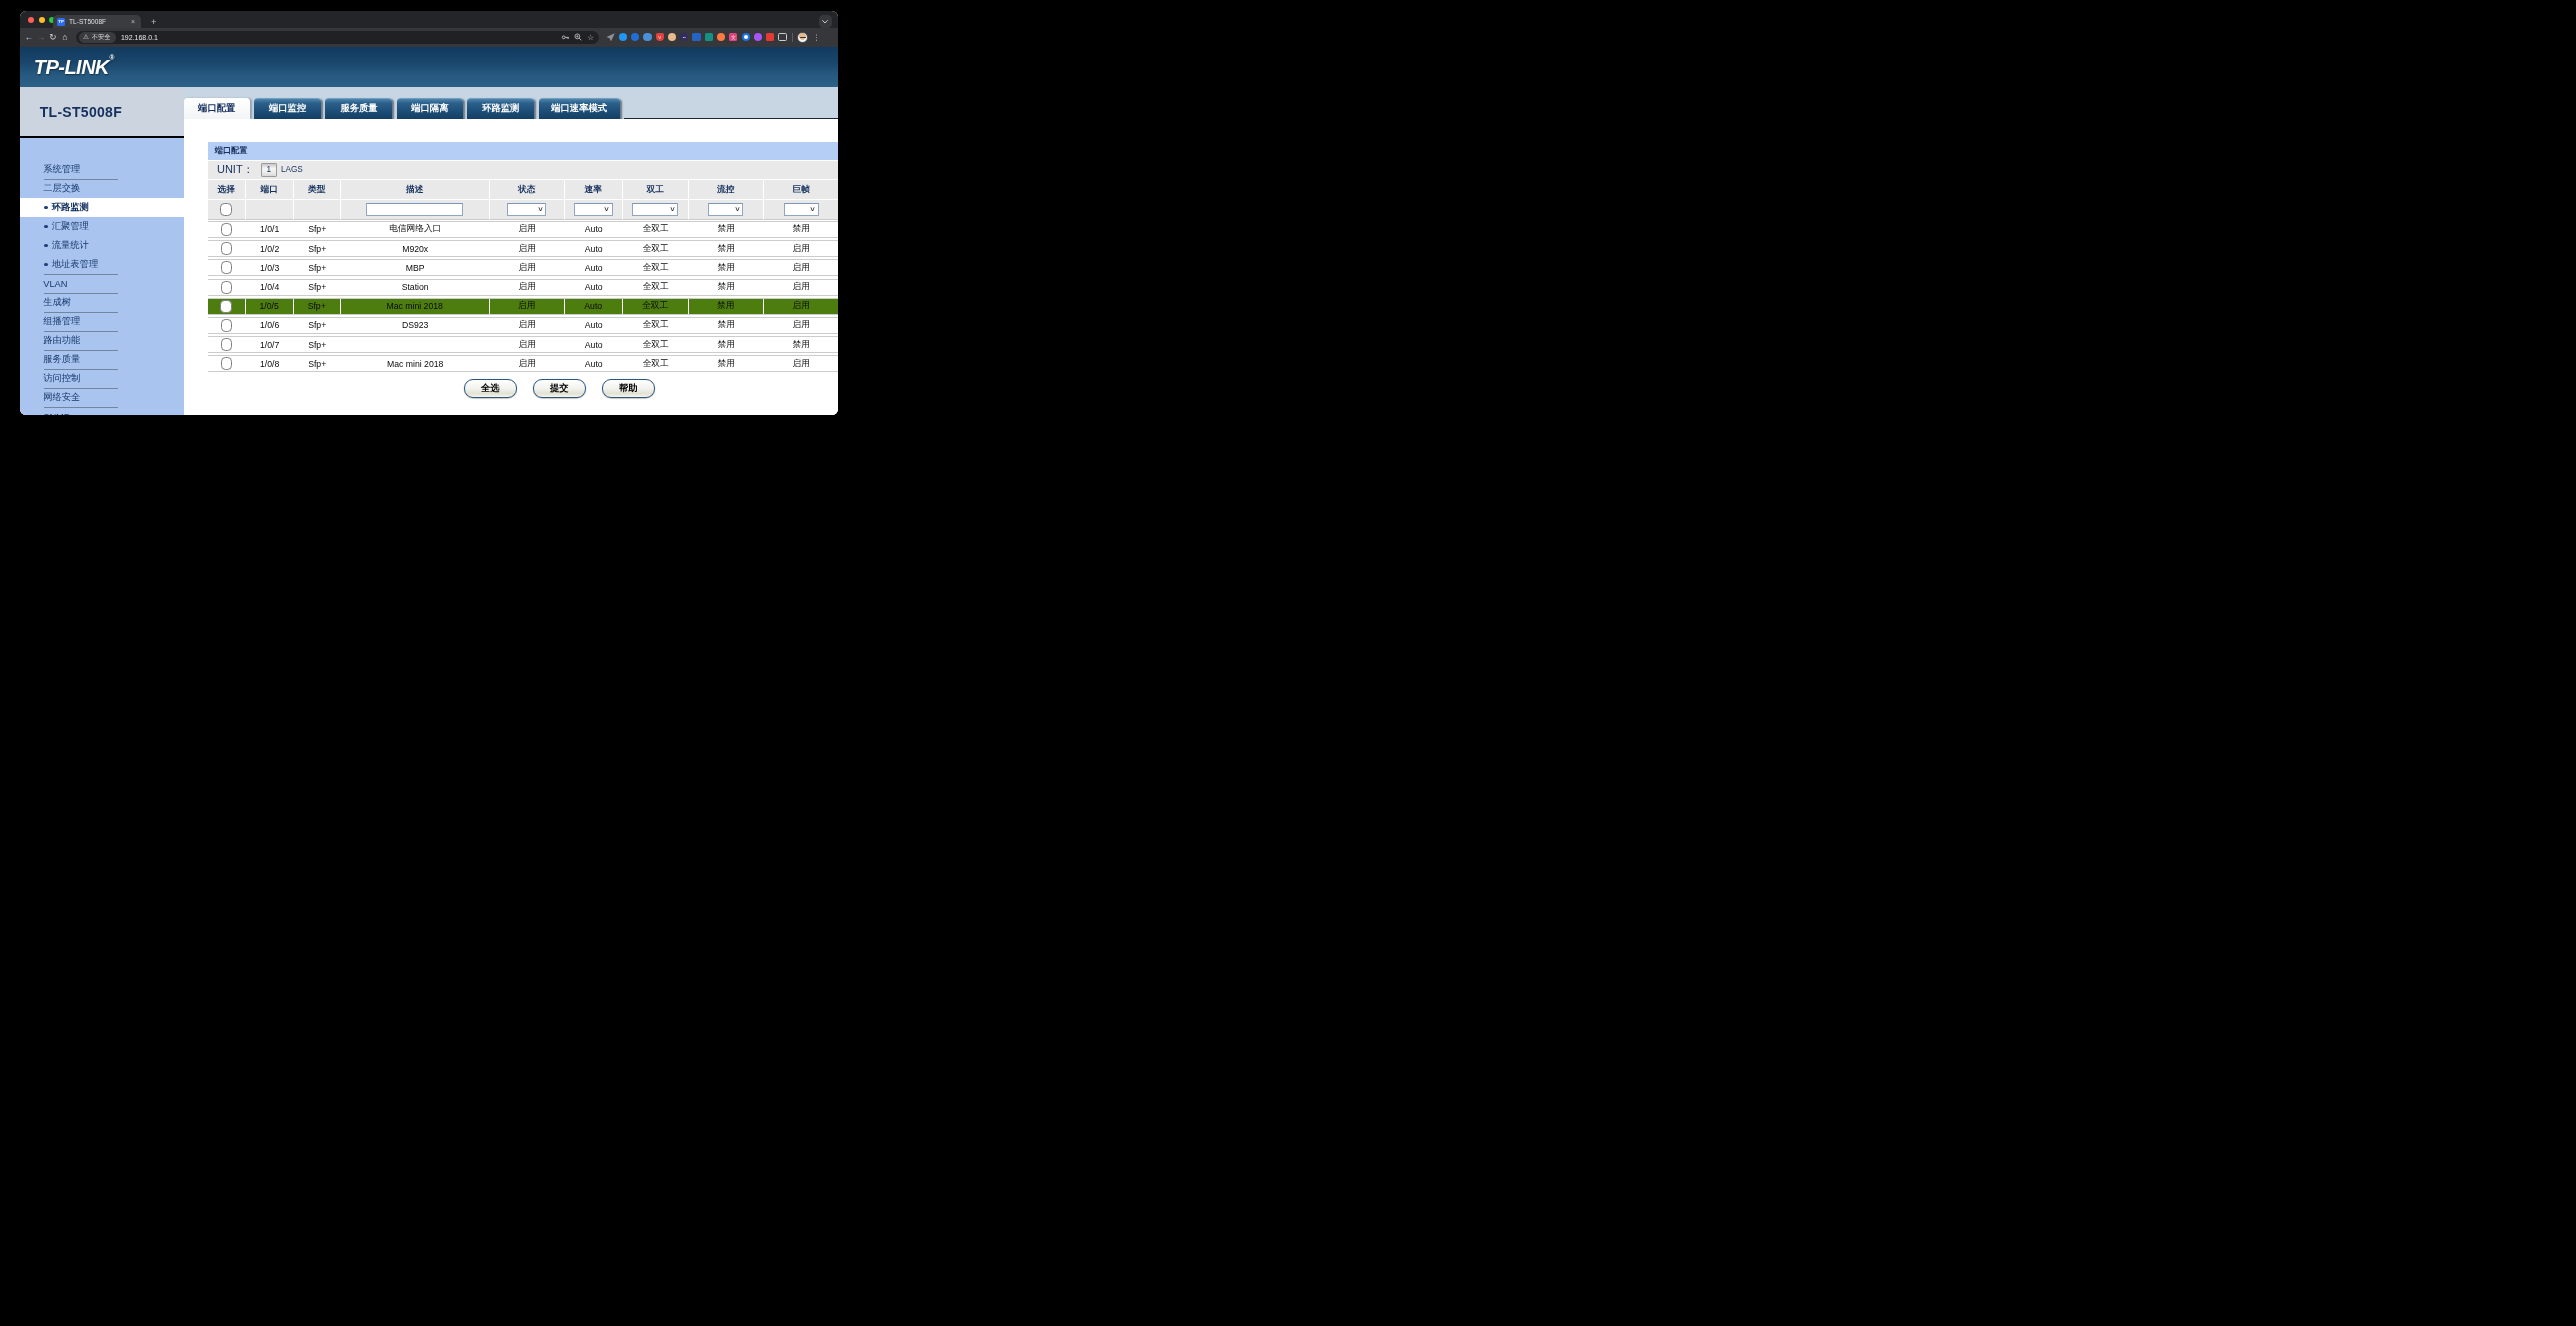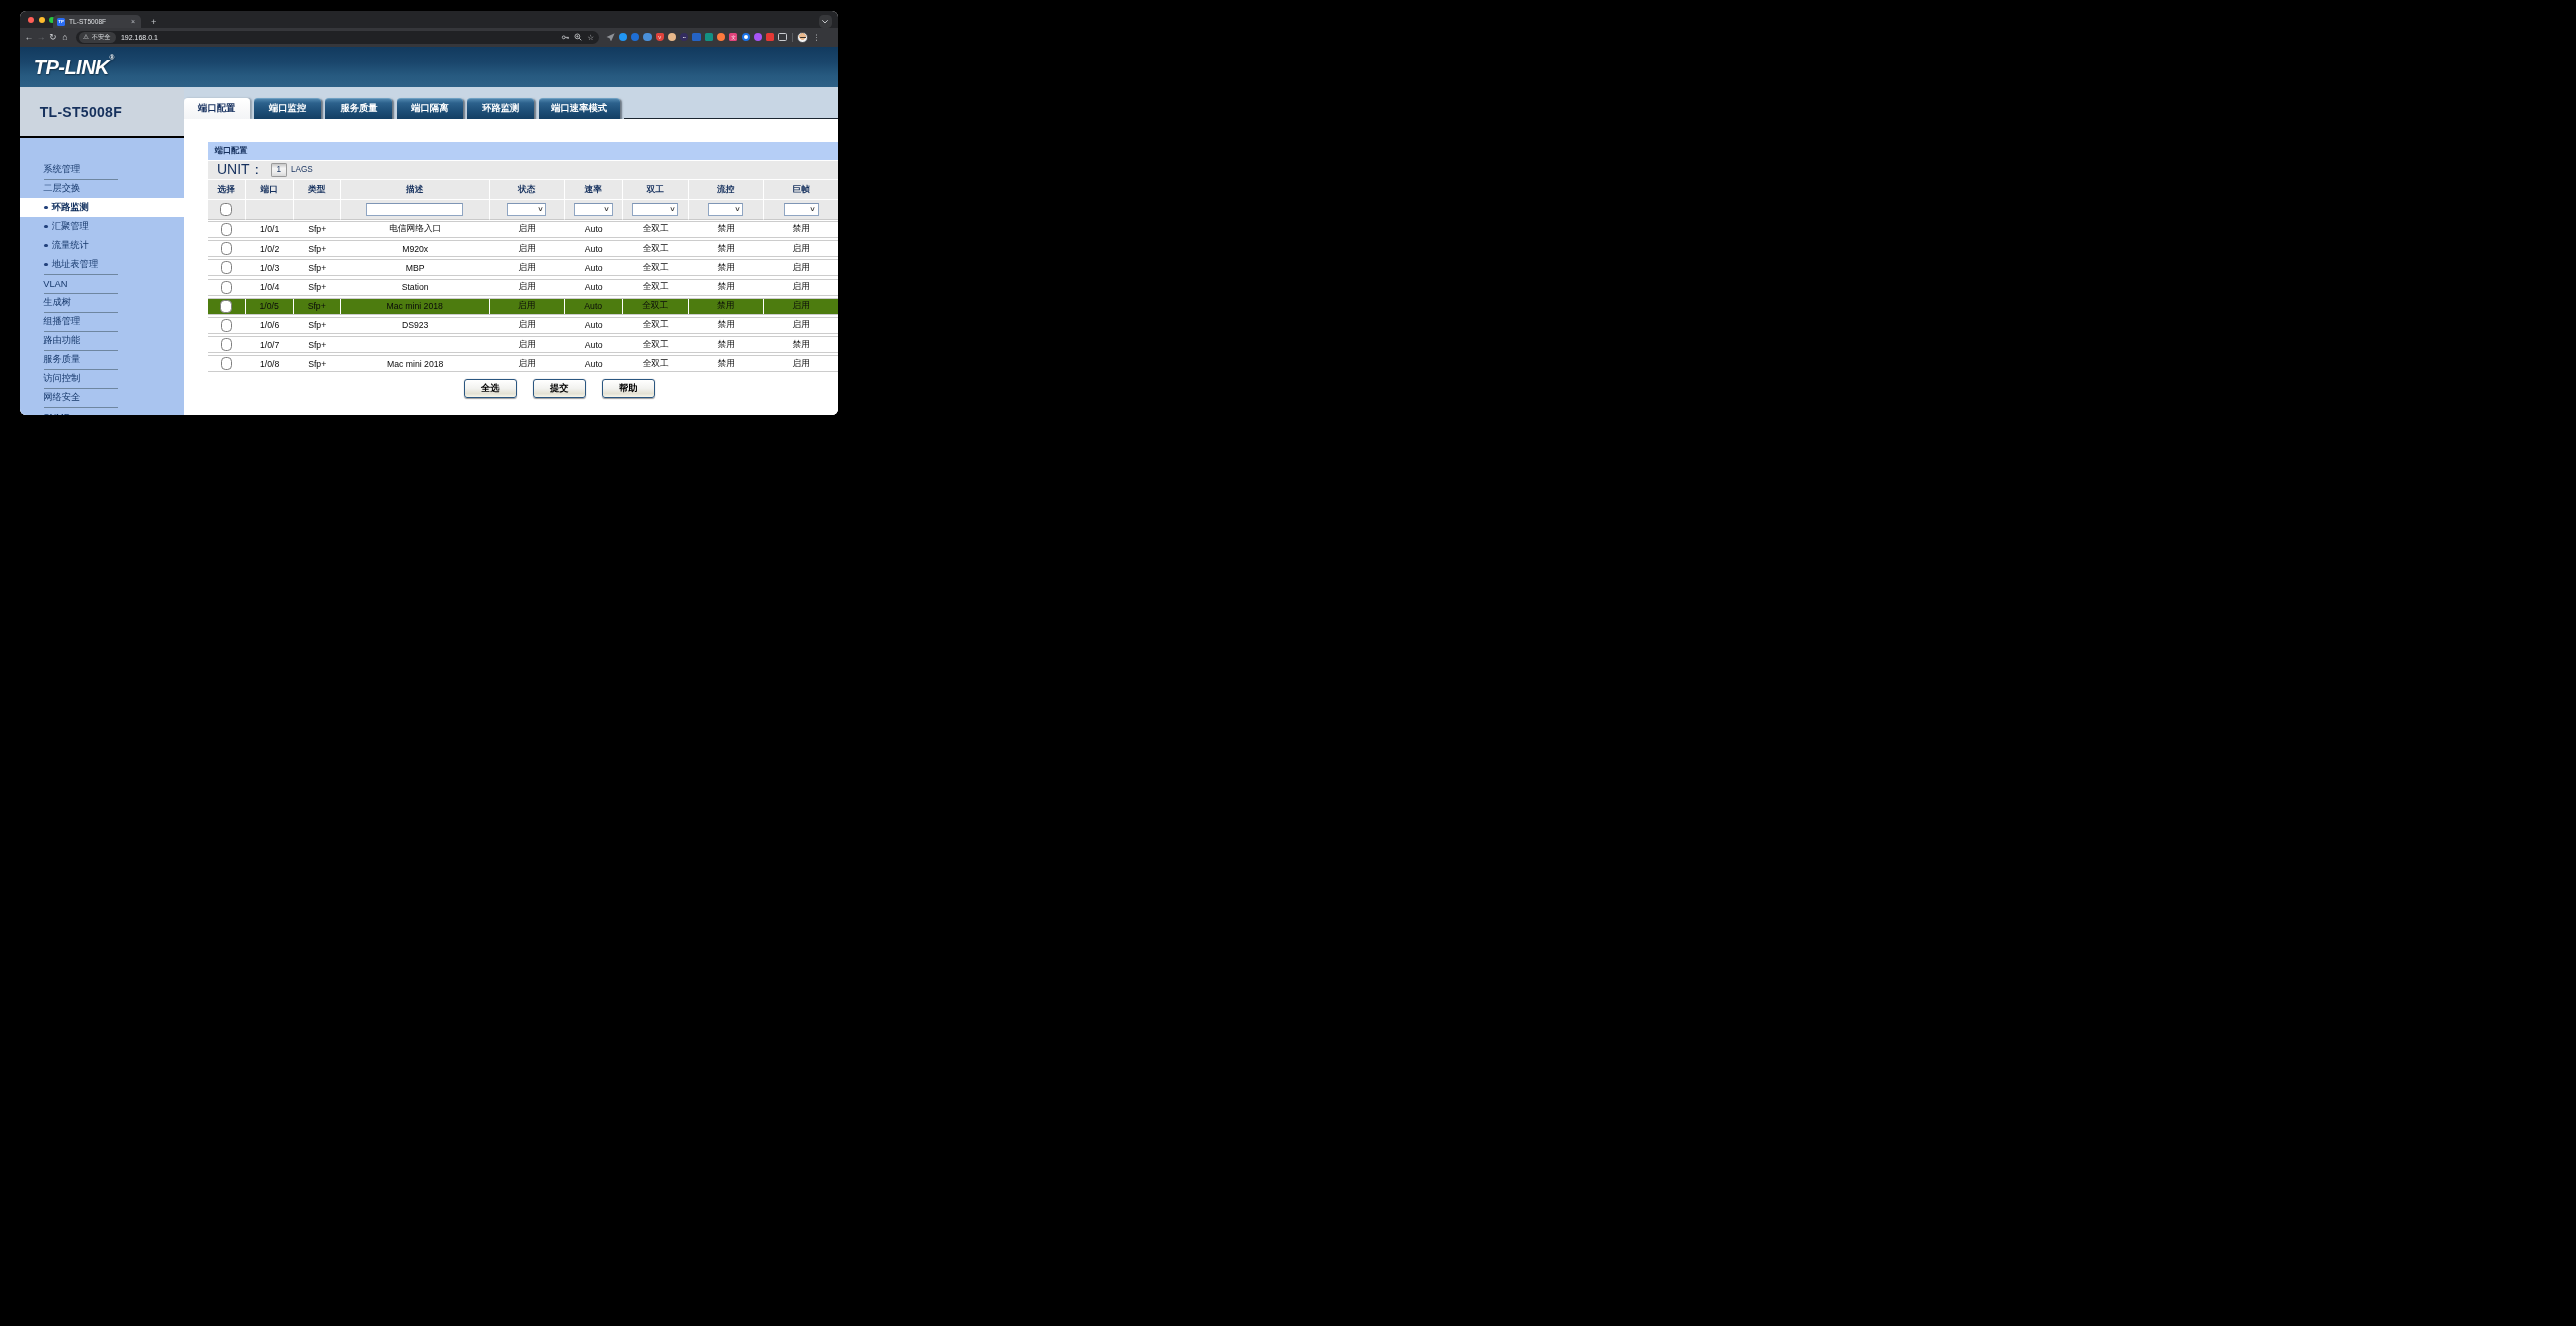--- a/index.html
+++ b/index.html
@@ -84,21 +84,21 @@
   .ptab.active { background:linear-gradient(180deg,#ffffff 0%,#f3f4f6 100%); color:#16305f;
     border-top:0.5px solid #fff; box-shadow:1.6px 0 1.6px rgba(60,70,80,.35); }
   .tabrest { flex:1; height:21px; border-bottom:1.6px solid #1c2630; }
 
   .content { flex:1; background:#fff; position:relative; overflow:hidden; }
   .panel { width:631px; margin:23px 0 0 24px; }
   .ptitle { height:19px; background:#b5cef6; color:#16315e; font-weight:bold; font-size:8.2px;
     display:flex; align-items:center; padding-left:7px; border-bottom:1.1px solid #fff; }
   .unitrow { height:19.7px; background:#e9e9e9; display:flex; align-items:center;
     border-bottom:1.1px solid #fff; }
-  .unitlabel { color:#16315e; font-size:14px; margin-left:9.3px; }
+  .unitlabel { color:#16315e; font-size:11px; margin-left:9.3px; }
   .unitbtn { width:15.3px; height:14.7px; margin-left:7.6px; border:0.5px solid #9a9a9a; border-radius:1.1px;
     background:linear-gradient(180deg,#c6c6c6 0%,#f4f4f4 35%,#ececec 70%,#d9d9d9 100%);
     color:#16315e; font-size:8.2px; display:flex; align-items:center; justify-content:center; }
   .lags { color:#16315e; font-size:8.2px; margin-left:4.4px; }
 
   .tgrid { display:grid; grid-template-columns:38px 48px 47px 149px 75px 58px 66px 75px 75px; }
   .hcell, .fcell { background:#e9e9e9; border-right:1.1px solid #fff; display:flex;
     align-items:center; justify-content:center; }
   .hcell:last-child, .fcell:last-child { border-right:none; }
   .hcell { height:19.7px; color:#16315e; font-weight:bold; font-size:8.7px; border-bottom:1.1px solid #fff; }
@@ -114,21 +114,21 @@
   .trow { display:grid; grid-template-columns:38px 48px 47px 149px 75px 58px 66px 75px 75px;
     height:17px; border-top:0.5px solid #cccccc; border-bottom:0.5px solid #cccccc; margin-bottom:2.2px;
     background:#fff; }
   .trow:first-of-type { margin-top:1px; }
   .trow.hl { background:#4d7c0f; }
   .tcell { display:flex; align-items:center; justify-content:center; color:#0a0a0a; font-size:8.7px; }
   .trow.hl .tcell { border-right:1.1px solid #fff; }
   .trow.hl .tcell:last-child { border-right:none; }
 
   .btnrow { display:flex; gap:16px; margin:7px 0 0 256px; }
-  .abtn { width:53px; height:19px; border:1.1px solid #2a5680; border-radius:3px; color:#000;
+  .abtn { width:53px; height:19px; border:1.1px solid #2a5680; border-radius:9px; color:#000;
     font-weight:bold; font-size:9.3px; display:flex; align-items:center; justify-content:center;
     background:linear-gradient(180deg,#ffffff 0%,#f2f2ef 50%,#e4e2d4 80%,#f7f5e9 100%);
     box-shadow:0 0.5px 1.1px rgba(0,0,0,.4); }
 </style>
 </head>
 <body>
 
 <div class="window">
 
   <div class="tabstrip">

